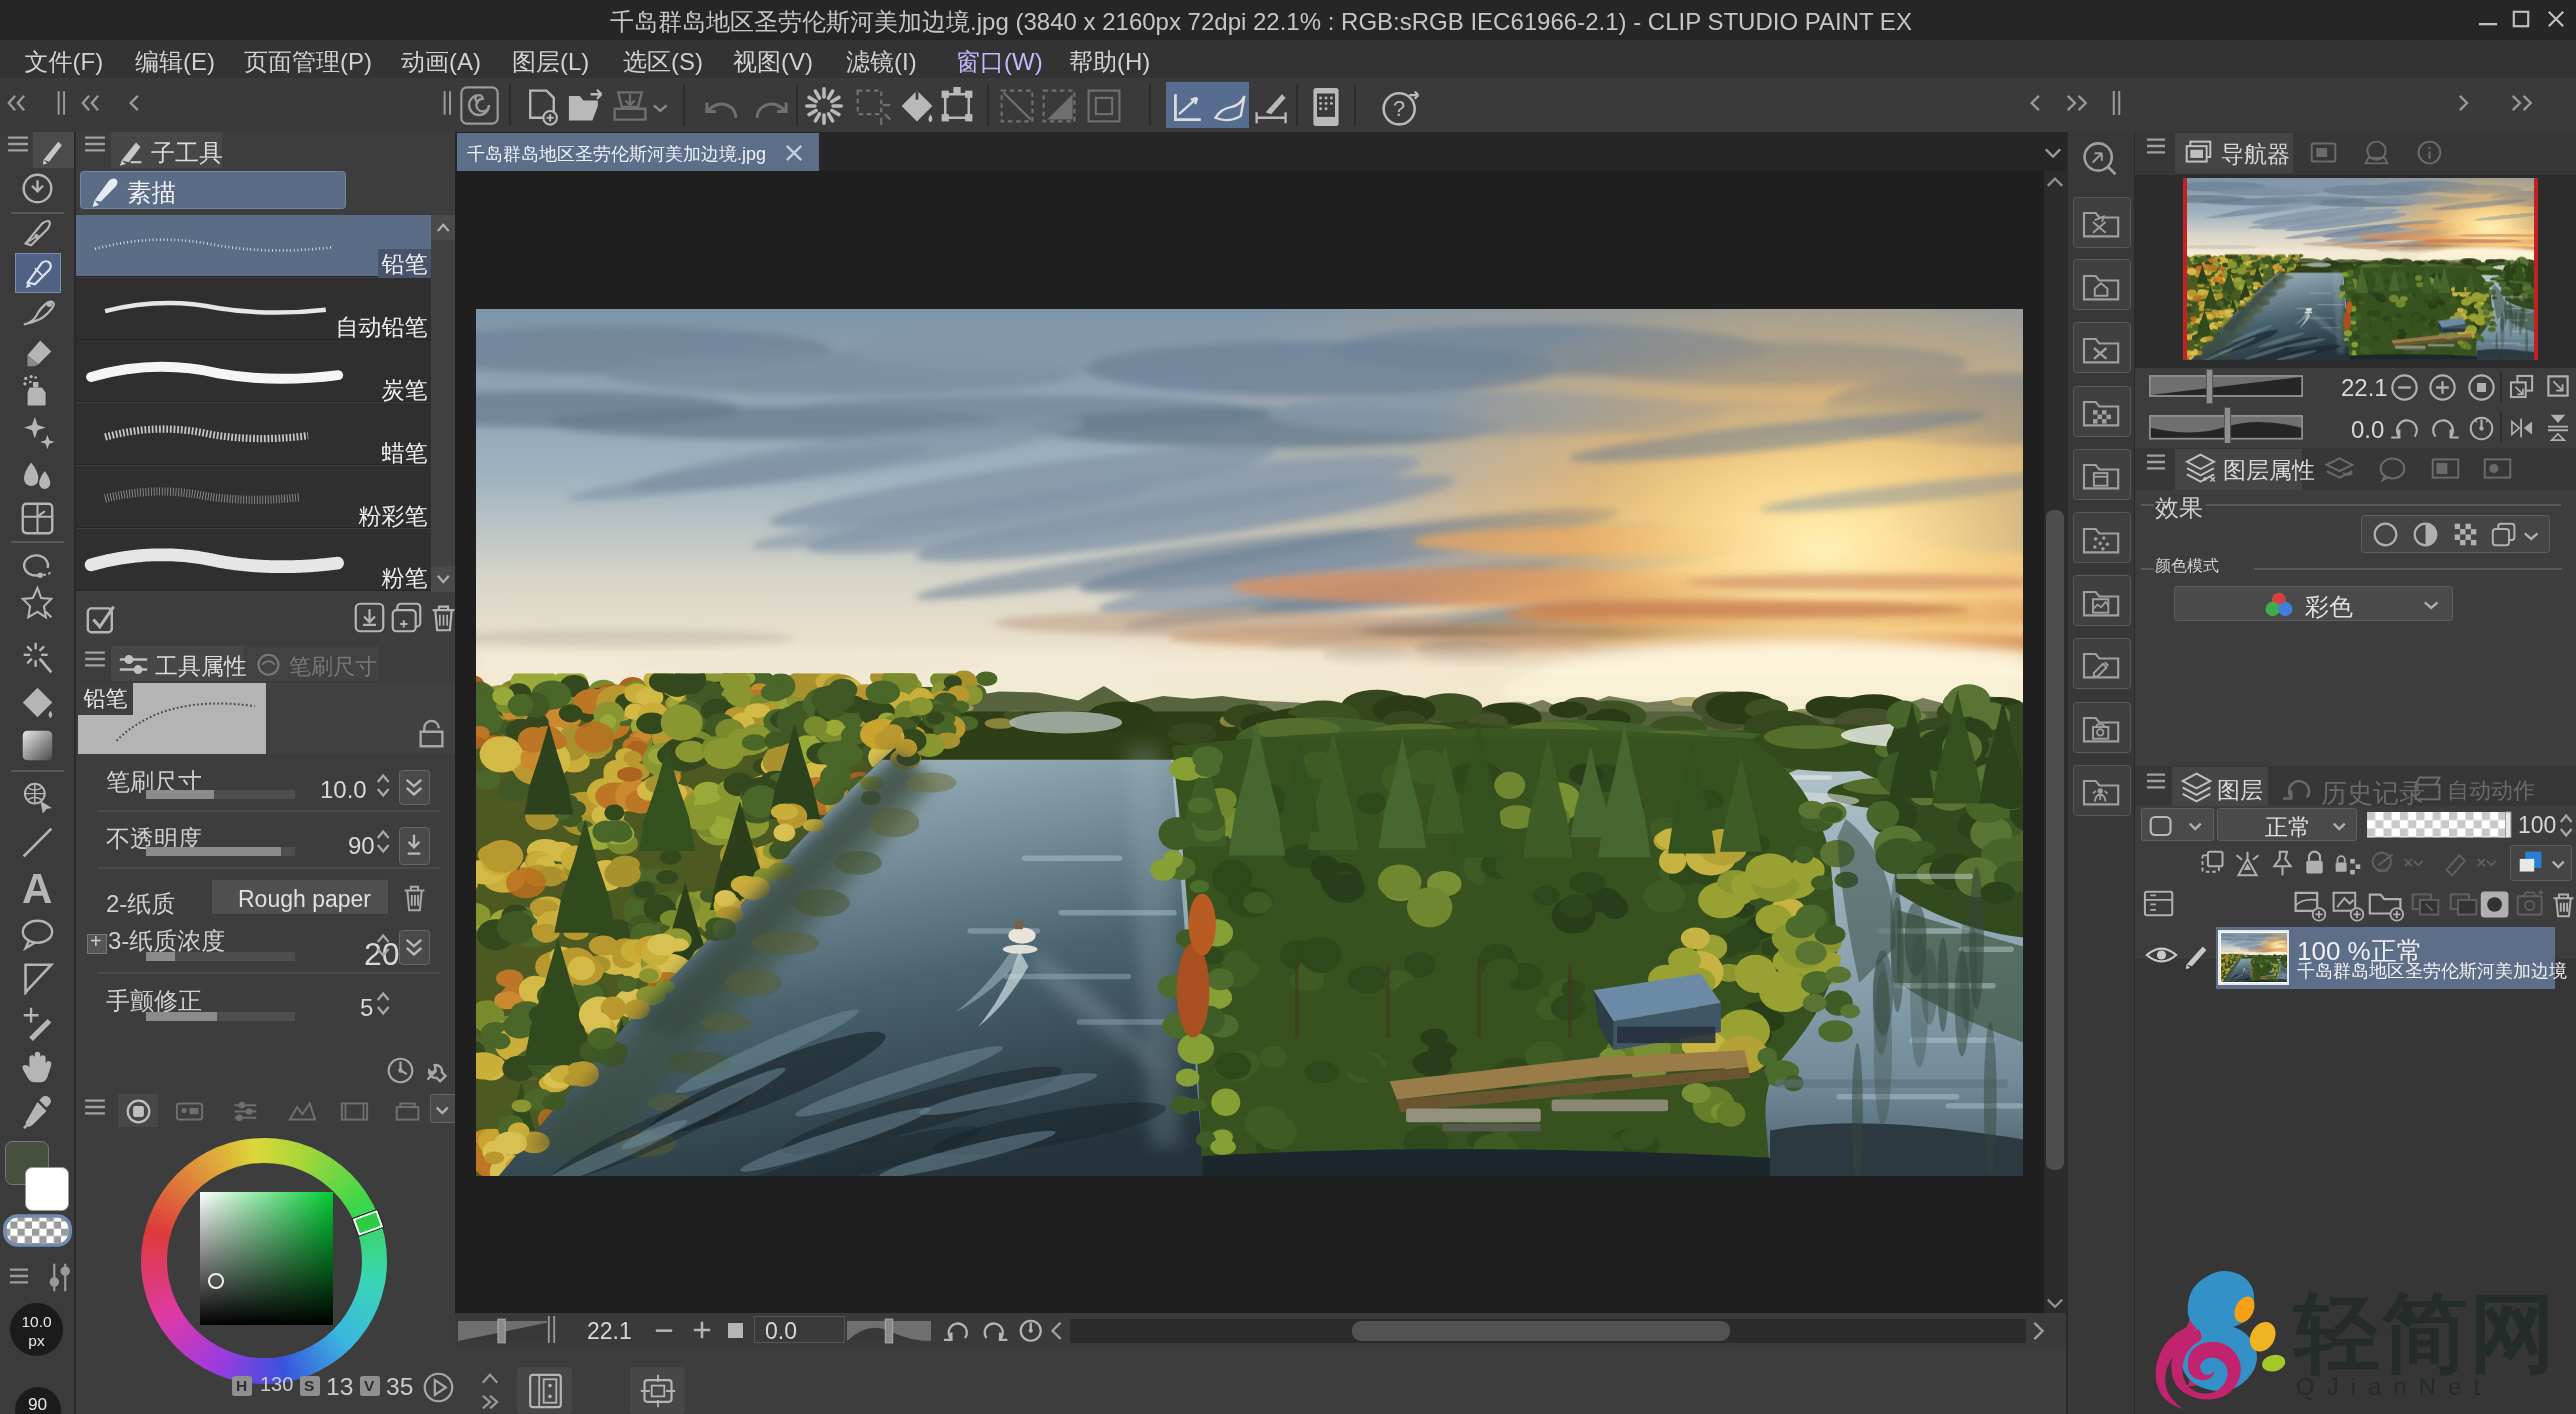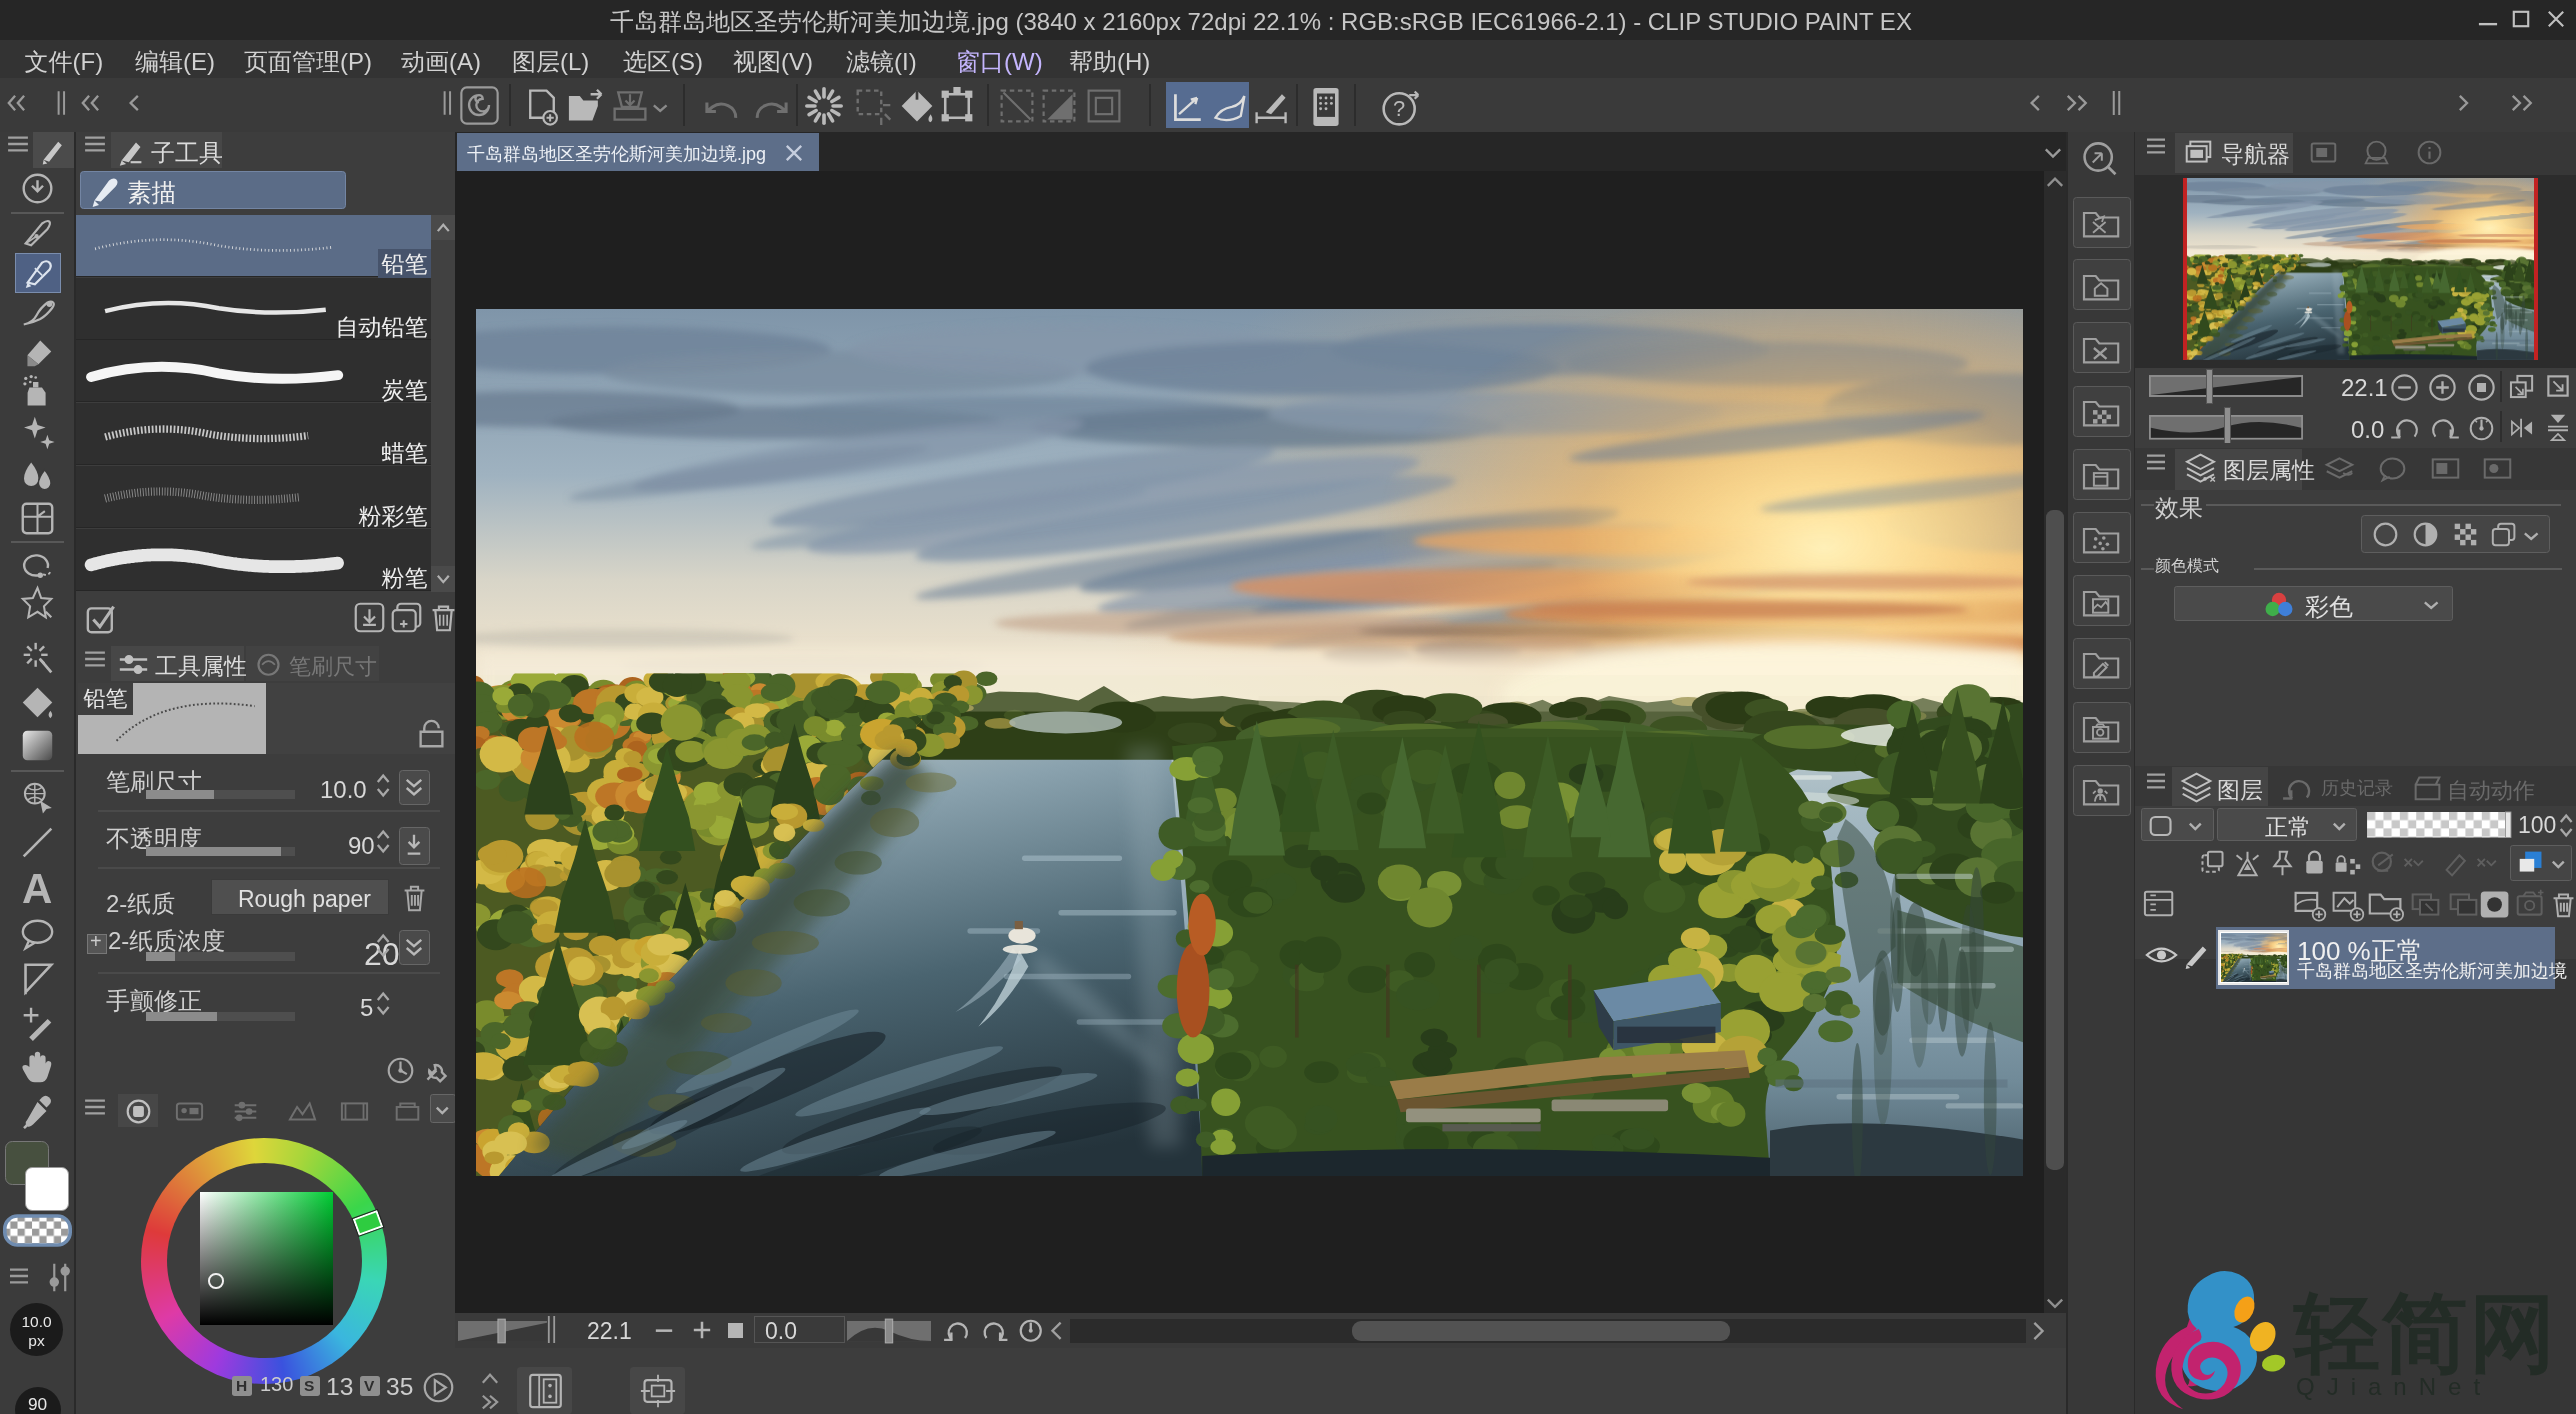--- a/index.html
+++ b/index.html
@@ -1848,21 +1848,21 @@
 <div class="ab" style="left:146px;top:847px;width:135px;height:9px;background:#8b8b8b"></div>
 <div class="ab" style="left:98px;top:867px;width:342px;height:1.8px;background:#4a4a4a"></div>
 <div class="txt" style="left:106px;top:888px;font-size:24px;color:#d0d0d0">2-纸质</div>
 <div class="ab" style="left:211px;top:879px;width:178px;height:36px;background:#4f4f4f;border:0.9px solid #3a3a3a"></div>
 <div class="txt" style="left:238px;top:886px;font-size:23px;color:#e0e0e0;font-family:Liberation Sans, sans-serif">Rough paper</div>
 <svg class="ic" style="left:401px;top:883px" width="27" height="31" viewBox="0 0 30 34">
     <path d="M4 8 h22 M11 8 v-4 h8 v4 M7 8 l2 22 h12 l2 -22 M12 13 v12 M15.5 13 v12 M19 13 v12" fill="none" stroke="#a8a8a8" stroke-width="2.2"></path>
   </svg>
 <div class="ab" style="left:87px;top:934px;width:20px;height:20px;background:#555;border:0.9px solid #777"></div>
 <div class="txt" style="left:90px;top:930px;font-size:20px;color:#ccc">+</div>
-<div class="txt" style="left:108px;top:925px;font-size:24px;color:#d0d0d0">2-纸质浓度</div>
+<div class="txt" style="left:108px;top:925px;font-size:24px;color:#d0d0d0">3-纸质浓度</div>
 <div class="txt" style="left:364px;top:936px;font-size:32px;color:#d8d8d8">20</div>
 <svg class="ic" style="left:375px;top:932px" width="16.4" height="27" viewBox="0 0 18 30">
     <path d="M3 11 L9 4 L15 11" fill="none" stroke="#a8a8a8" stroke-width="2.6"></path>
     <path d="M3 19 L9 26 L15 19" fill="none" stroke="#a8a8a8" stroke-width="2.6"></path>
   </svg>
 <div class="ab" style="left:399px;top:930px;width:31px;height:35px;background:#4a4a4a;border:0.9px solid #666;border-radius:3.6px"></div>
 <svg class="ic" style="left:404px;top:936px" width="20" height="24" viewBox="0 0 22 26">
     <path d="M3 4 L11 11 L19 4 M3 13 L11 20 L19 13" fill="none" stroke="#b8b8b8" stroke-width="2.6"></path>
   </svg>
 <div class="ab" style="left:146px;top:952px;width:149px;height:9px;background:#4e4e4e"></div>
@@ -2282,21 +2282,21 @@
   </svg>
 <div class="ab" style="left:2172px;top:767px;width:96px;height:39px;background:#454545"></div>
 <svg class="ic" style="left:2179px;top:770px" width="35" height="35" viewBox="0 0 38 38">
     <path d="M19 4 L34 12 L19 20 L4 12 Z" fill="none" stroke="#c0c0c0" stroke-width="2.2"></path>
     <path d="M4 19 L19 27 L34 19 M4 26 L19 34 L34 26" fill="none" stroke="#c0c0c0" stroke-width="2.2"></path>
   </svg>
 <div class="txt" style="left:2217px;top:775px;font-size:23px;color:#d8d8d8">图层</div>
 <svg class="ic" style="left:2283px;top:772px" width="33" height="31" viewBox="0 0 36 34">
     <path d="M26 28 a11 11 0 1 0 -16 1 m-1 -9 v9 h-9" fill="none" stroke="#6a6a6a" stroke-width="2.6"></path>
   </svg>
-<div class="txt" style="left:2321px;top:776px;font-size:18px;color:#6a6a6a">历史记录</div>
+<div class="txt" style="left:2321px;top:776px;font-size:26px;color:#6a6a6a">历史记录</div>
 <svg class="ic" style="left:2412px;top:772px" width="31" height="31" viewBox="0 0 34 34">
     <path d="M4 14 h26 v16 h-26 Z M4 14 l4 -8 h22 l-4 8" fill="none" stroke="#6a6a6a" stroke-width="2.2"></path>
   </svg>
 <div class="txt" style="left:2447px;top:776px;font-size:22px;color:#6a6a6a">自动动作</div>
 <div class="ab" style="left:2135px;top:806px;width:441px;height:153px;background:#3d3d3d"></div>
 <div class="ab" style="left:2141px;top:808px;width:73px;height:33px;background:#4a4a4a;border:0.9px solid #5e5e5e;border-radius:2.7px"></div>
 <svg class="ic" style="left:2148px;top:814px" width="27" height="24" viewBox="0 0 30 26">
     <rect x="3" y="3" width="22" height="20" rx="5" fill="none" stroke="#b8b8b8" stroke-width="2.4"></rect>
   </svg>
 <svg class="ic" style="left:2188px;top:819px" width="14.6" height="14.6" viewBox="0 0 16 16">

